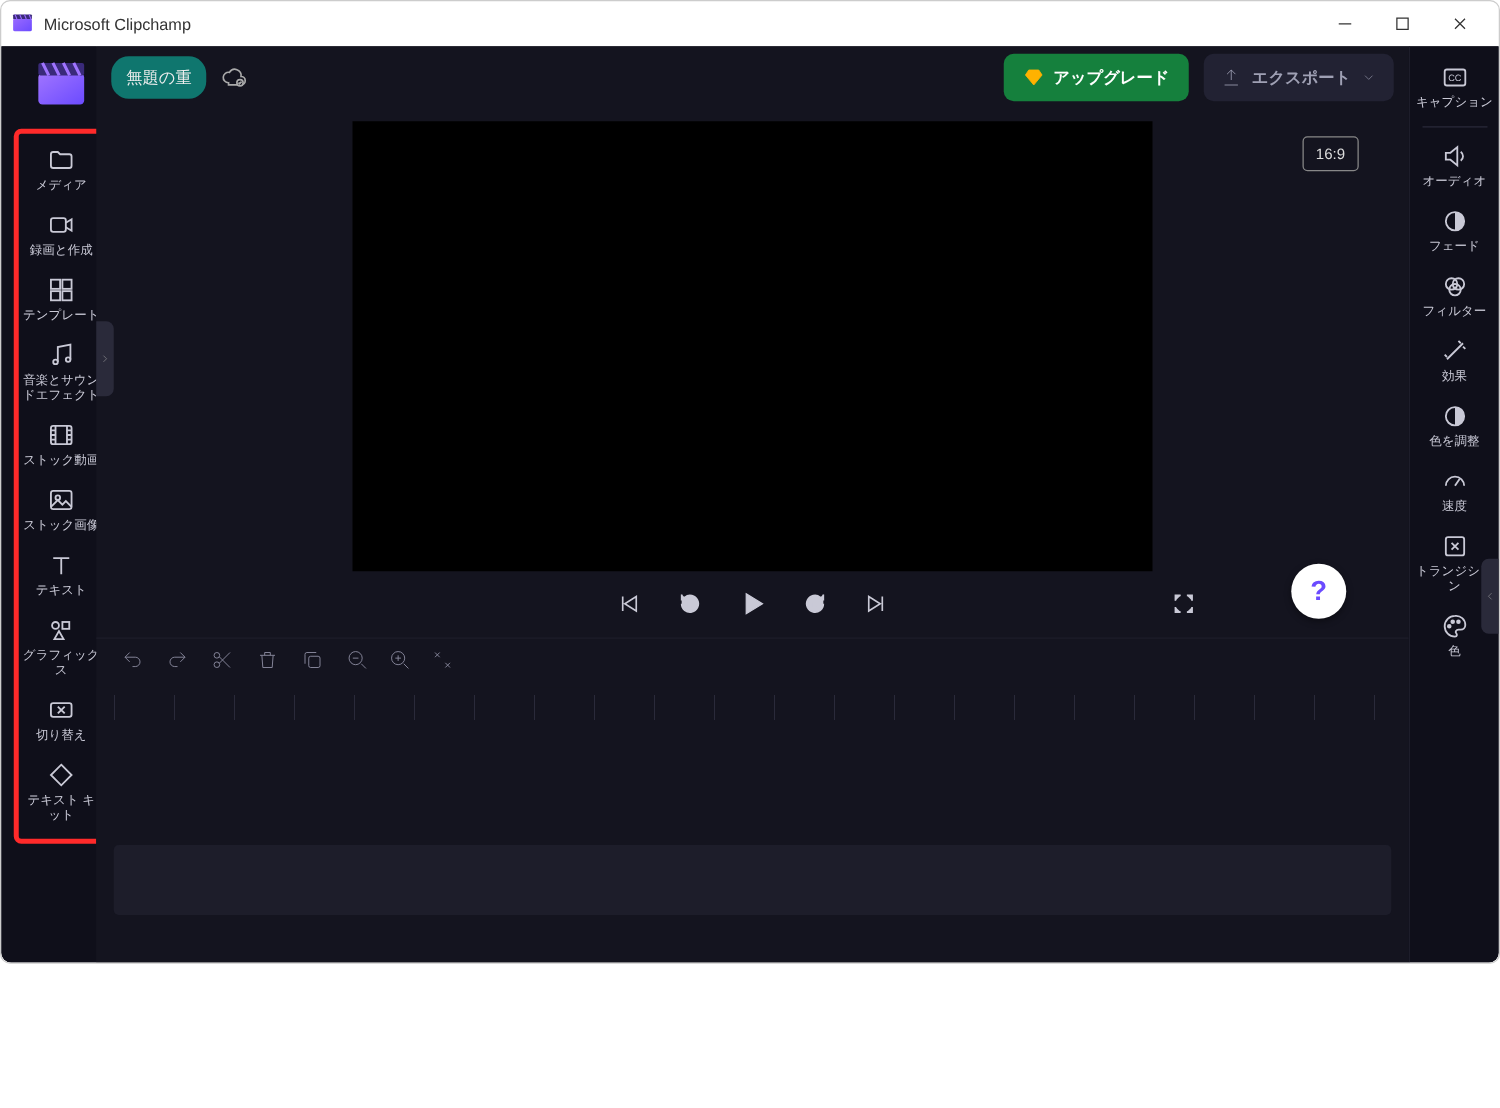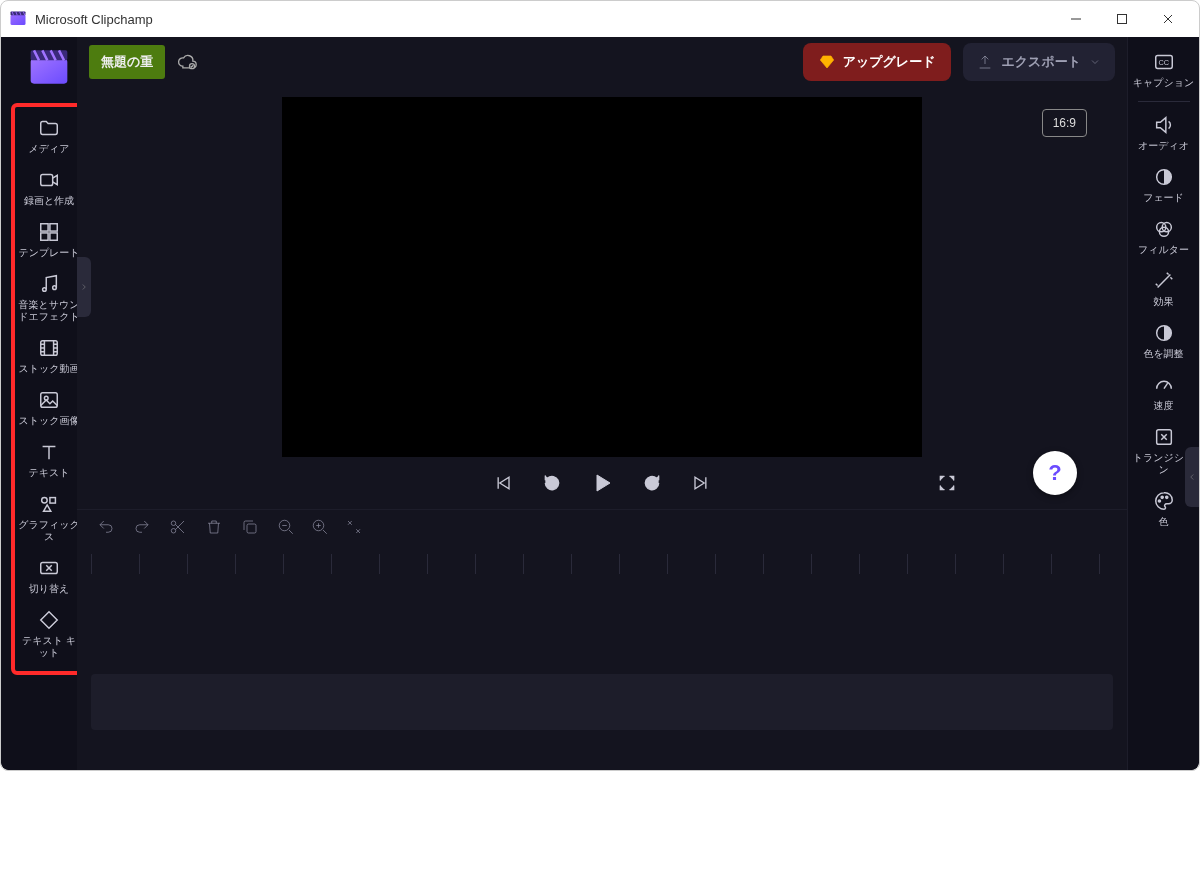--- a/index.html
+++ b/index.html
@@ -22,24 +22,24 @@
 .app-logo { width: 40px; height: 40px; margin-bottom: 16px; }
 .side-highlight { border: 4px solid #ff2a2a; border-radius: 6px; padding: 6px 2px 8px; display: flex; flex-direction: column; align-items: center; gap: 6px; }
 .side-item { width: 64px; display: flex; flex-direction: column; align-items: center; justify-content: center; text-align: center; font-size: 10px; line-height: 12px; color: #c9c9d6; padding: 4px 0; cursor: pointer; }
 .side-item svg { width: 22px; height: 22px; stroke: #c9c9d6; fill: none; stroke-width: 1.6; margin-bottom: 4px; }
 
 
 .center { flex: 1; display: flex; flex-direction: column; background: #14141f; position: relative; }
 
 
 .topbar { height: 50px; display: flex; align-items: center; padding: 8px 12px; gap: 12px; }
-.proj-title { background: #4d7c0f; color: #eee; font-size: 13px; font-weight: 700; padding: 8px 12px; border-radius: 3px; }
+.proj-title { background: #0f766e; color: #eee; font-size: 13px; font-weight: 400; padding: 8px 12px; border-radius: 14px; }
 .cloud-ic { color: #aaa; display:flex; align-items:center; }
 .topbar .spacer { flex: 1; }
-.btn-upgrade { background: #7f1d1d; color: #fff; font-size: 13px; font-weight: 700; padding: 10px 16px; border-radius: 8px; display: flex; align-items: center; gap: 8px; cursor:pointer; }
+.btn-upgrade { background: #15803d; color: #fff; font-size: 13px; font-weight: 700; padding: 10px 16px; border-radius: 8px; display: flex; align-items: center; gap: 8px; cursor:pointer; }
 .btn-upgrade svg { stroke: #ffb200; fill: #ffb200; }
 .btn-export { background: #222233; color: #9fa0b4; font-size: 13px; font-weight: 600; padding: 10px 14px; border-radius: 8px; display: flex; align-items: center; gap: 8px; cursor:pointer; }
 .btn-export svg { stroke: #9fa0b4; }
 
 
 .preview-wrap { flex: 0 0 auto; display: flex; flex-direction: column; align-items: center; padding: 10px 20px 0; position: relative; }
 .preview-row { width: 100%; display: flex; justify-content: center; align-items: flex-start; position: relative; }
 .aspect-badge { position: absolute; right: 20px; top: 12px; border: 1px solid #888; border-radius: 4px; color: #ddd; font-size: 12px; padding: 6px 10px; cursor:pointer; }
 .preview { width: 640px; height: 360px; background: #000; }
 .expand-handle { position: absolute; top: 170px; width: 14px; height: 60px; background: #2a2a3a; display:flex; align-items:center; justify-content:center; cursor:pointer; }

